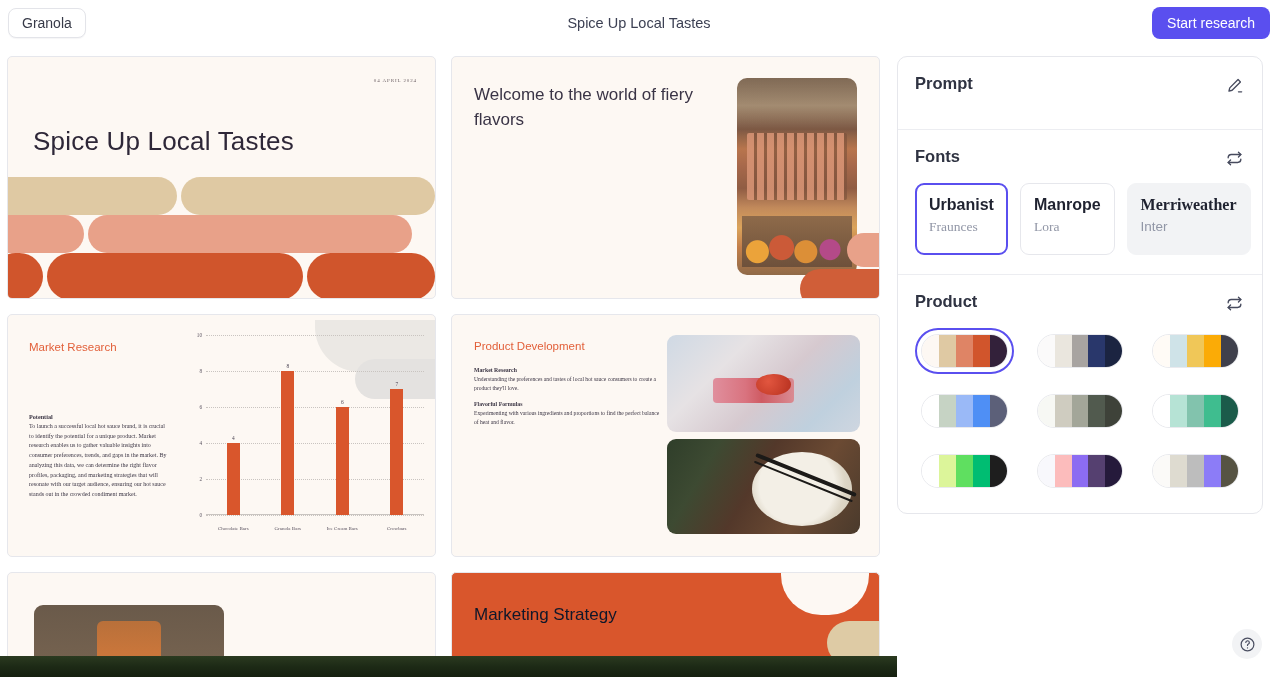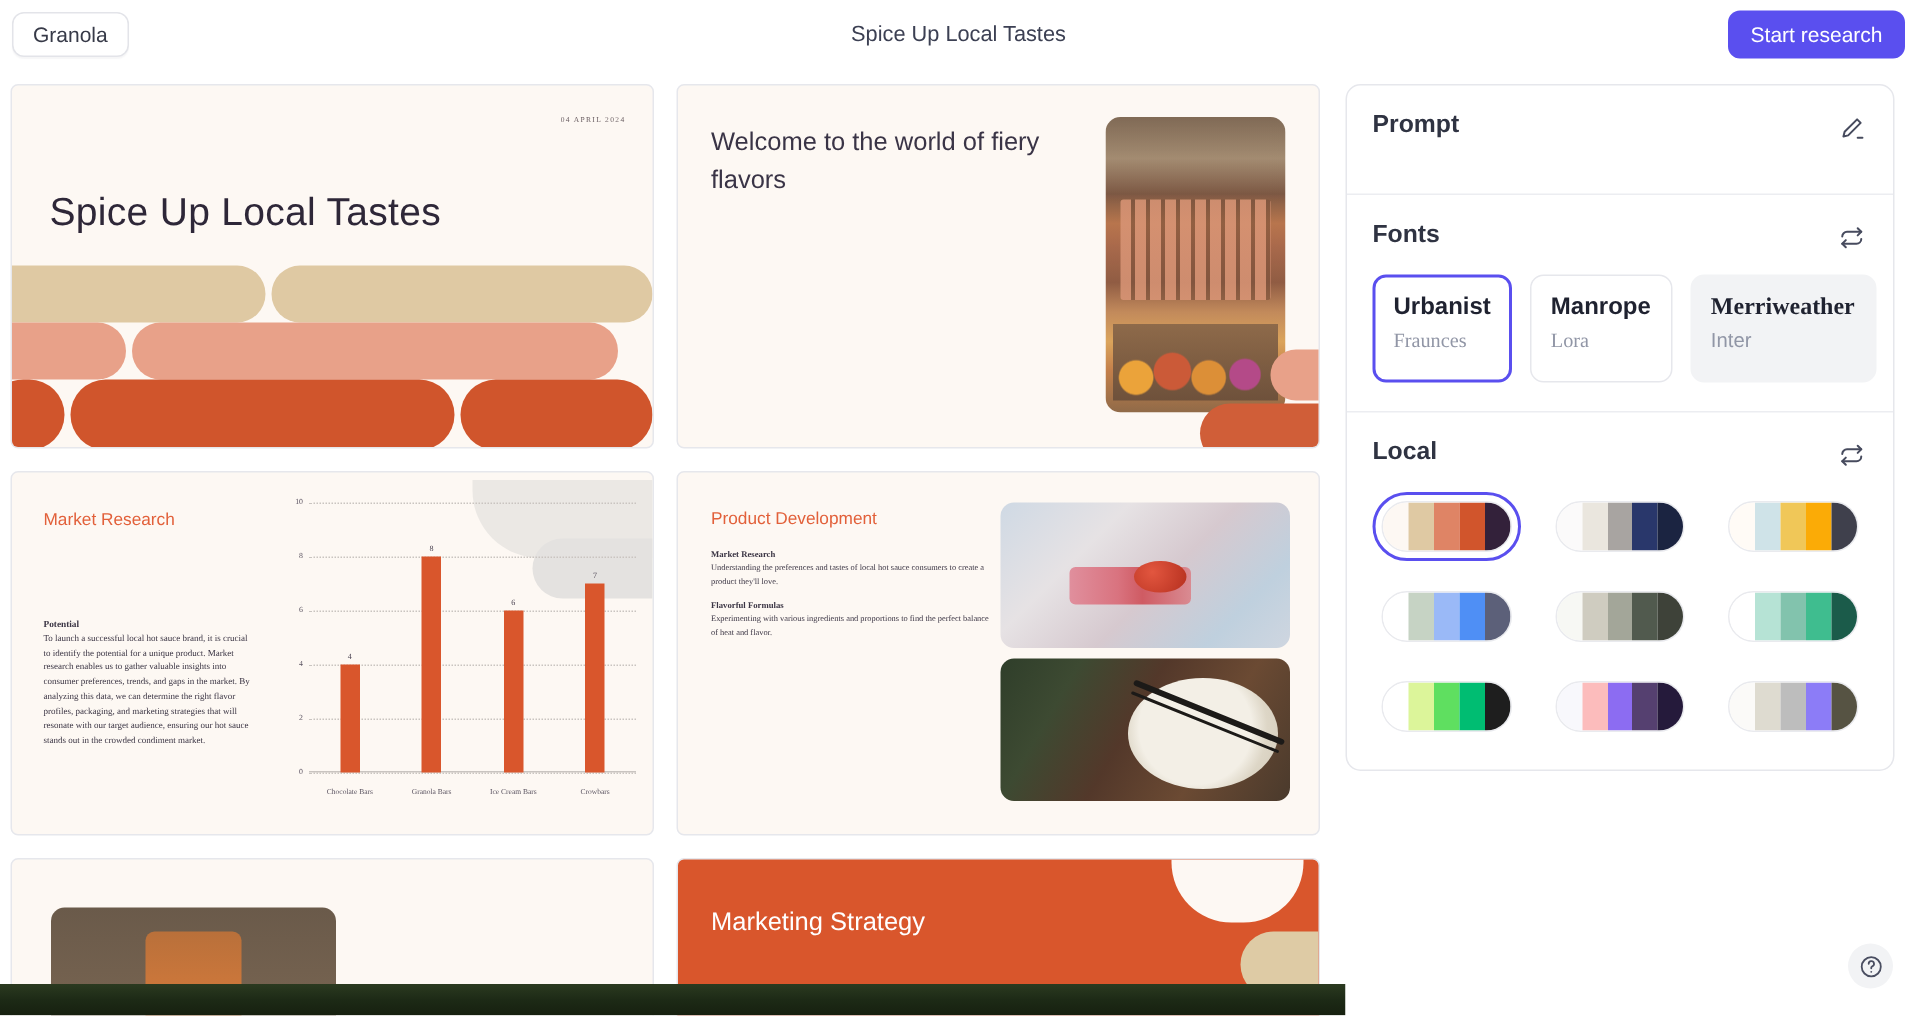--- a/index.html
+++ b/index.html
@@ -176,21 +176,21 @@
   .s5 .ph-bottle::before { content:""; position:absolute; left:33%; top:8%;
     width:34%; height:88%; border-radius:6px 6px 4px 4px;
     background: linear-gradient(180deg,#b9703a 0%,#c9763b 18%,#d4793c 55%,#b4612f 100%); }
   .s5 .ph-bottle::after { content:""; position:absolute; left:35%; top:48%;
     width:30%; height:30%; background:#f2ece2;
     box-shadow: inset 0 0 0 2px #c0452a; }
 
   
   .s6 { background: #d9562c; }
   .s6 h3 { position: absolute; left: 22px; top: 32px; font-size: 17px;
-    font-weight: 400; color: #ffffff; text-align: right; }
+    font-weight: 400; color: #0f172a; text-align: right; }
   .s6 .nb1 { position:absolute; right:10px; top:0; width:88px; height:42px;
     background:#fdf8f3; border-radius:0 0 40px 40px; }
   .s6 .nb2 { position:absolute; right:0; top:48px; width:52px; height:44px;
     background:#decba5; border-radius:40px 0 0 40px; }
 
   .bottom-strip {
     position: absolute; left: 0; bottom: 0; width: 897px; height: 21px;
     background: linear-gradient(180deg,#2b3a20 0%,#1d2a16 50%,#16200f 100%);
     z-index: 5;
   }
@@ -396,21 +396,21 @@
               </div>
               <div class="font-card hovered">
                 <div class="font-primary serif-primary">Merriweather</div>
                 <div class="font-secondary">Inter</div>
               </div>
             </div>
         </div>
 
         <div class="section">
           <div class="sec-head">
-            <div class="sec-title">Local</div>
+            <div class="sec-title">Product</div>
             <button class="icon-btn" aria-label="shuffle colors">
               <svg width="19" height="19" viewBox="0 0 24 24" fill="none" stroke="currentColor" stroke-width="1.7" stroke-linecap="round" stroke-linejoin="round">
                 <path d="M20 7H8a4 4 0 0 0-4 4"></path>
                   <path d="M17 4l3 3-3 3"></path>
                 <path d="M4 17h12a4 4 0 0 0 4-4"></path>
                   <path d="M7 20l-3-3 3-3"></path>
               </svg>
             </button>
           </div>
           <div class="pal-grid" id="pal-grid">

